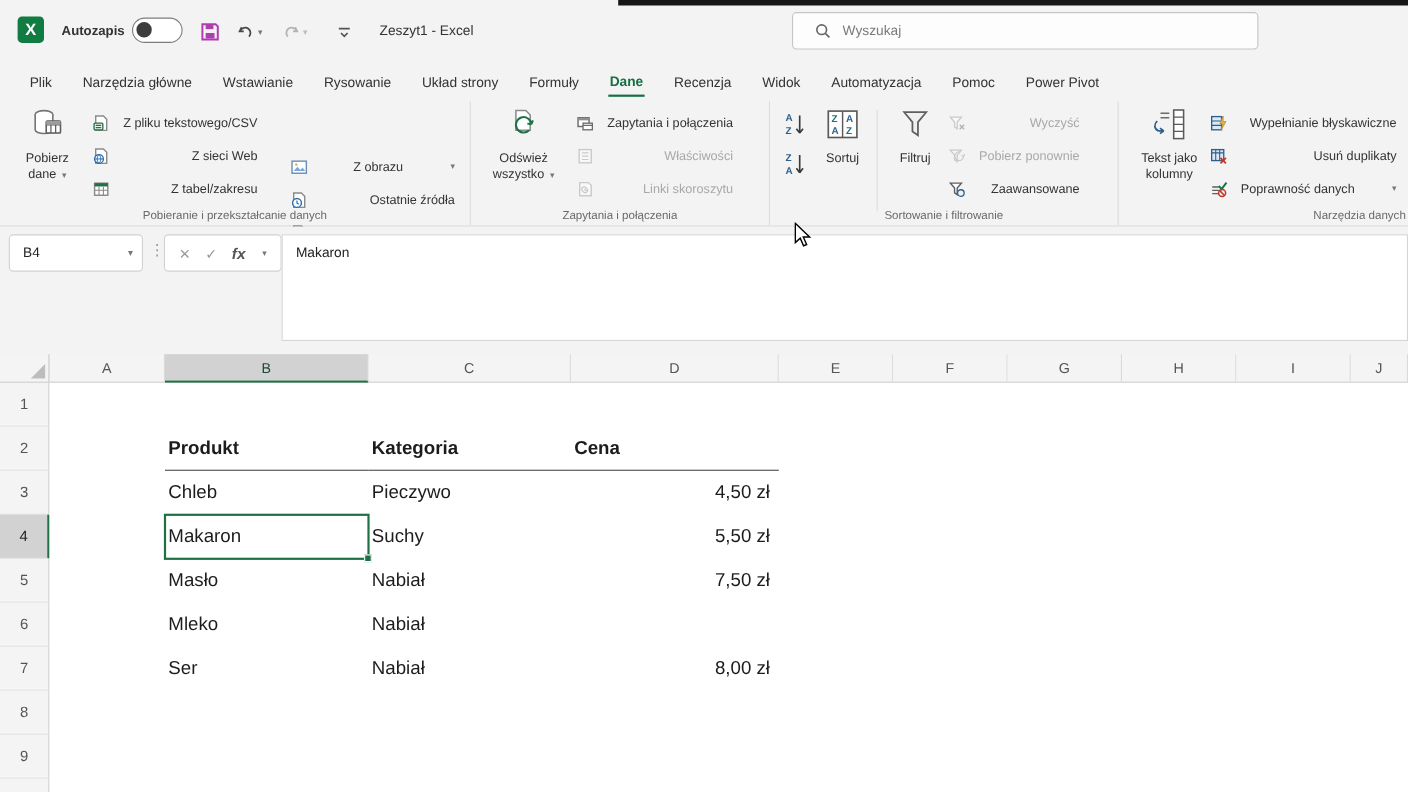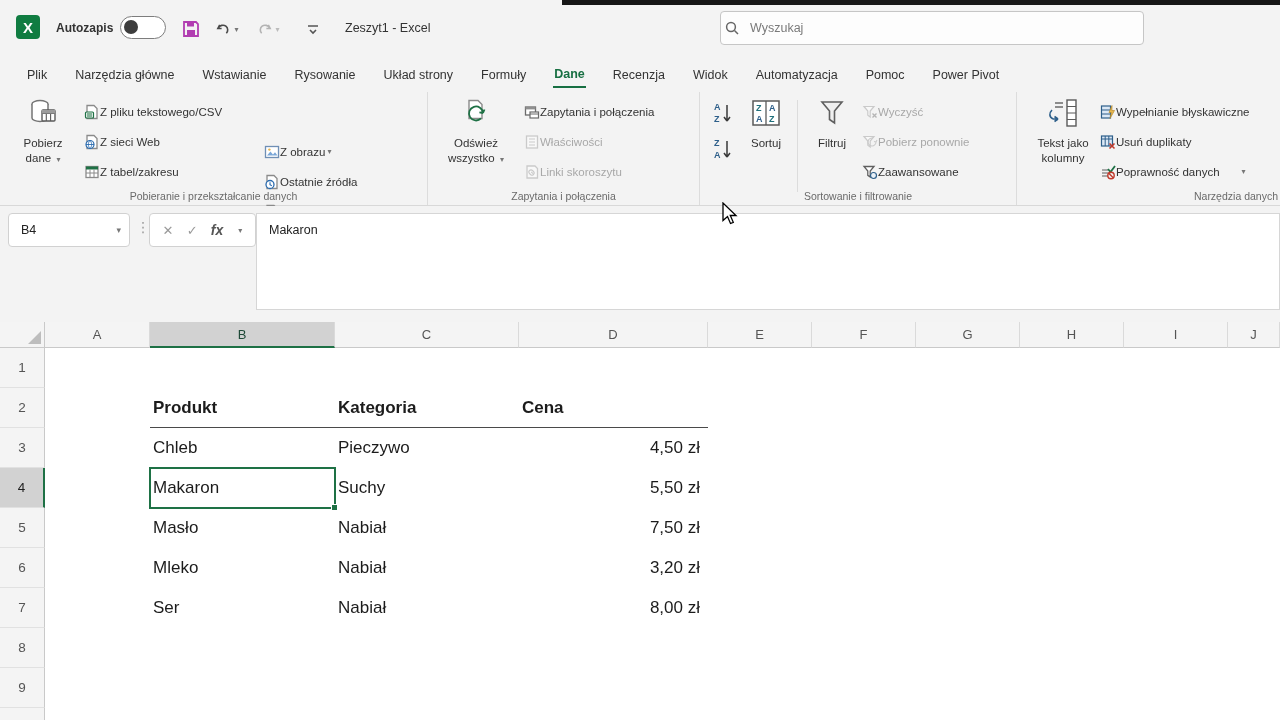--- a/index.html
+++ b/index.html
@@ -11,41 +11,41 @@
   #topstrip{position:absolute;left:562px;top:0;width:718px;height:5px;background:#161616;}
   #xlicon{position:absolute;left:16px;top:15px;width:24px;height:24px;background:#107c41;border-radius:4px;color:#fff;
           font-weight:bold;font-size:15px;display:flex;align-items:center;justify-content:center;}
   #autosave-label{position:absolute;left:56px;top:21px;font-size:12px;color:#333;font-weight:bold;}
   #autosave-toggle{position:absolute;left:120px;top:16px;width:46px;height:23px;border:1.5px solid #7d7d7d;border-radius:12px;background:#fff;}
   #autosave-knob{position:absolute;left:3px;top:2.5px;width:14px;height:14px;border-radius:50%;background:#3d3d3d;border:2px solid #3d3d3d;}
   .qat{position:absolute;top:17px;width:26px;height:24px;display:flex;align-items:center;justify-content:center;}
   .chev{font-size:8px;color:#777;margin-left:2px;}
   #title-text{position:absolute;left:345px;top:21px;font-size:12.5px;color:#333;}
   #searchbox{position:absolute;left:720px;top:11px;width:424px;height:34px;background:#fdfdfd;border:1px solid #c6c6c6;border-radius:4px;
-             display:flex;align-items:center;padding-left:4px;gap:9px;}
+             display:flex;align-items:center;padding-left:20px;gap:9px;}
   #searchbox input{border:none;outline:none;background:transparent;font-size:12.5px;color:#555;width:360px;}
   #searchbox input::placeholder{color:#7a7a7a;}
 
   
   #tabrow{position:absolute;left:0;top:58px;width:1280px;height:34px;display:flex;align-items:center;padding-left:13px;}
   .tab{padding:0 13px;font-size:12.5px;color:#333;height:30px;display:flex;align-items:center;cursor:default;}
   .tab span{padding:5px 1px;}
   .tab.active{color:#176f42;font-weight:bold;}
   .tab.active span{border-bottom:2.5px solid #176f42;}
 
   
   #ribbon{position:absolute;left:0;top:92px;width:1280px;height:114px;background:#f3f3f3;border-bottom:1px solid #d8d8d8;}
   .group{position:absolute;top:0;height:113px;border-right:1px solid #dcdcdc;}
   .group:last-child{border-right:none;}
   .group-label{position:absolute;bottom:3px;left:0;right:0;text-align:center;font-size:10.5px;color:#6a6a6a;white-space:nowrap;}
   .bigbtn{position:absolute;top:6px;display:flex;flex-direction:column;align-items:center;text-align:center;
           font-size:11.5px;line-height:1.25;color:#333;cursor:default;}
   .bigbtn .bicon{margin-bottom:5px;}
   .scol{position:absolute;top:9px;display:flex;flex-direction:column;gap:9px;}
-  .sbtn{display:flex;align-items:center;gap:0;height:21px;font-size:11.5px;color:#333;white-space:nowrap;cursor:default;}
+  .sbtn{display:flex;align-items:center;gap:12px;height:21px;font-size:11.5px;color:#333;white-space:nowrap;cursor:default;justify-content:space-between;}
   .sbtn.disabled{color:#a8a8a8;}
   .sbtn.disabled svg{opacity:.45;filter:grayscale(1);}
   .vline{position:absolute;width:1px;background:#dcdcdc;}
   .tinybtn{position:absolute;width:30px;height:32px;display:flex;align-items:center;justify-content:center;}
 
   
   #fbar{position:absolute;left:0;top:206px;width:1280px;height:112px;background:#f3f3f3;}
   #namebox{position:absolute;left:8px;top:7px;width:122px;height:34px;background:#fff;border:1px solid #d1d1d1;border-radius:4px;
            display:flex;align-items:center;font-size:12.5px;color:#222;padding:0 8px 0 12px;}
   #namebox .chev{margin-left:auto;font-size:9px;}
@@ -440,20 +440,19 @@
         <div class="cell" style="left: 290px; top: 80px; width: 184px;">Pieczywo</div>
         <div class="cell right" style="left: 474px; top: 80px; width: 189px;">4,50 zł</div>
         <div class="cell" style="left: 105px; top: 120px; width: 185px;">Makaron</div>
         <div class="cell" style="left: 290px; top: 120px; width: 184px;">Suchy</div>
         <div class="cell right" style="left: 474px; top: 120px; width: 189px;">5,50 zł</div>
         <div class="cell" style="left: 105px; top: 160px; width: 185px;">Masło</div>
         <div class="cell" style="left: 290px; top: 160px; width: 184px;">Nabiał</div>
         <div class="cell right" style="left: 474px; top: 160px; width: 189px;">7,50 zł</div>
         <div class="cell" style="left: 105px; top: 200px; width: 185px;">Mleko</div>
         <div class="cell" style="left: 290px; top: 200px; width: 184px;">Nabiał</div>
-        <div class="cell right" style="left: 474px; top: 200px; width: 189px;">3,20 zł</div>
         <div class="cell" style="left: 105px; top: 240px; width: 185px;">Ser</div>
         <div class="cell" style="left: 290px; top: 240px; width: 184px;">Nabiał</div>
         <div class="cell right" style="left: 474px; top: 240px; width: 189px;">8,00 zł</div>
       </div>
   </div>
 
 </div>
 
 </body></html>

